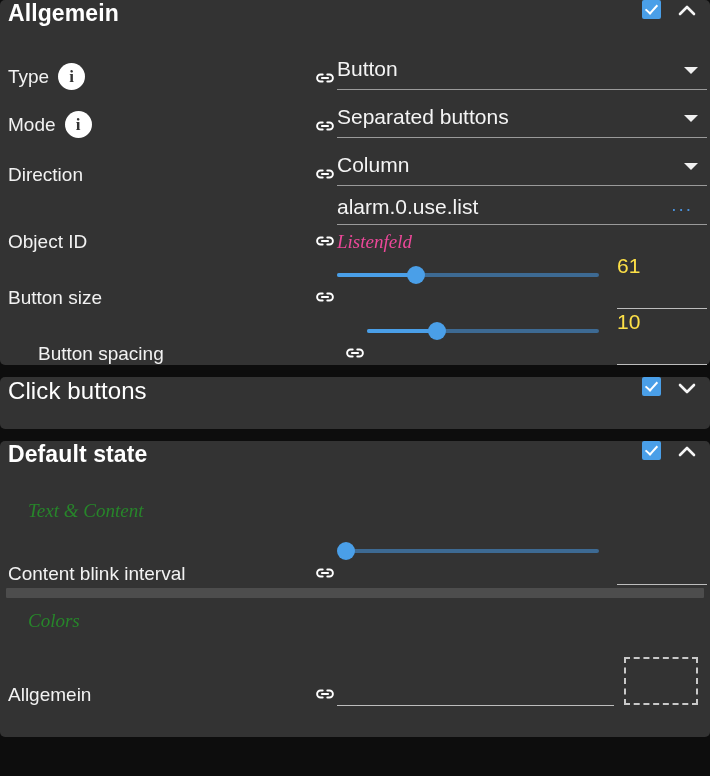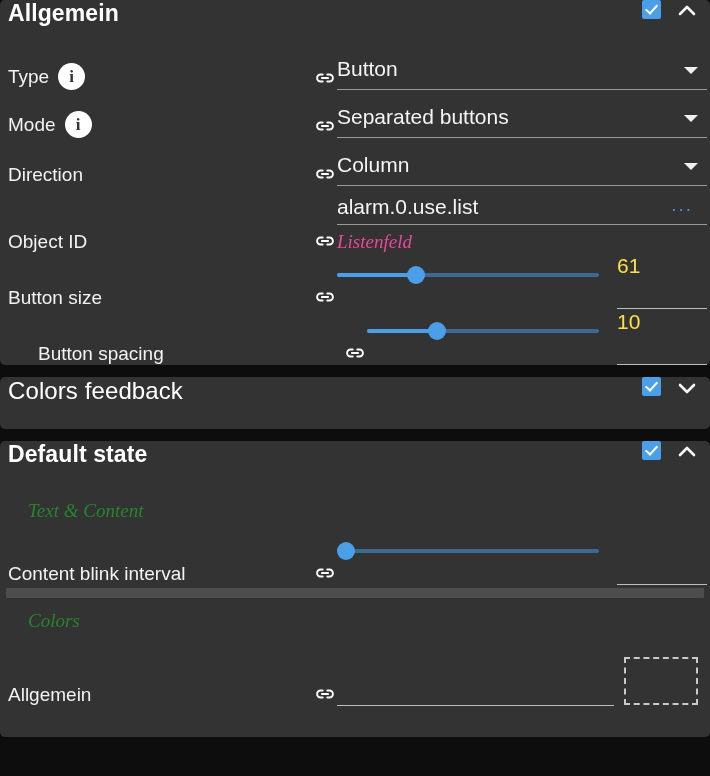--- a/index.html
+++ b/index.html
@@ -388,21 +388,21 @@
       <div class="slider-num">10</div>
     </div>
   </div>
 
 </div>
 
 <div class="panel-gap"></div>
 
 <div class="panel">
   <div class="sec-header" style="height:52px;">
-    <div class="sec-title" style="font-weight:normal;font-size:24px;">Colors feedback</div>
+    <div class="sec-title" style="font-weight:normal;font-size:24px;">Click buttons</div>
     <div class="chk"></div>
     <div class="chev">
       <svg width="22" height="22" viewBox="0 0 22 22">
           <path d="M4 8 L11 15 L18 8" stroke="#f5f5f5" stroke-width="2.6" fill="none" stroke-linecap="round" stroke-linejoin="round"></path>
         </svg>
     </div>
   </div>
 </div>
 
 <div class="panel-gap"></div>

